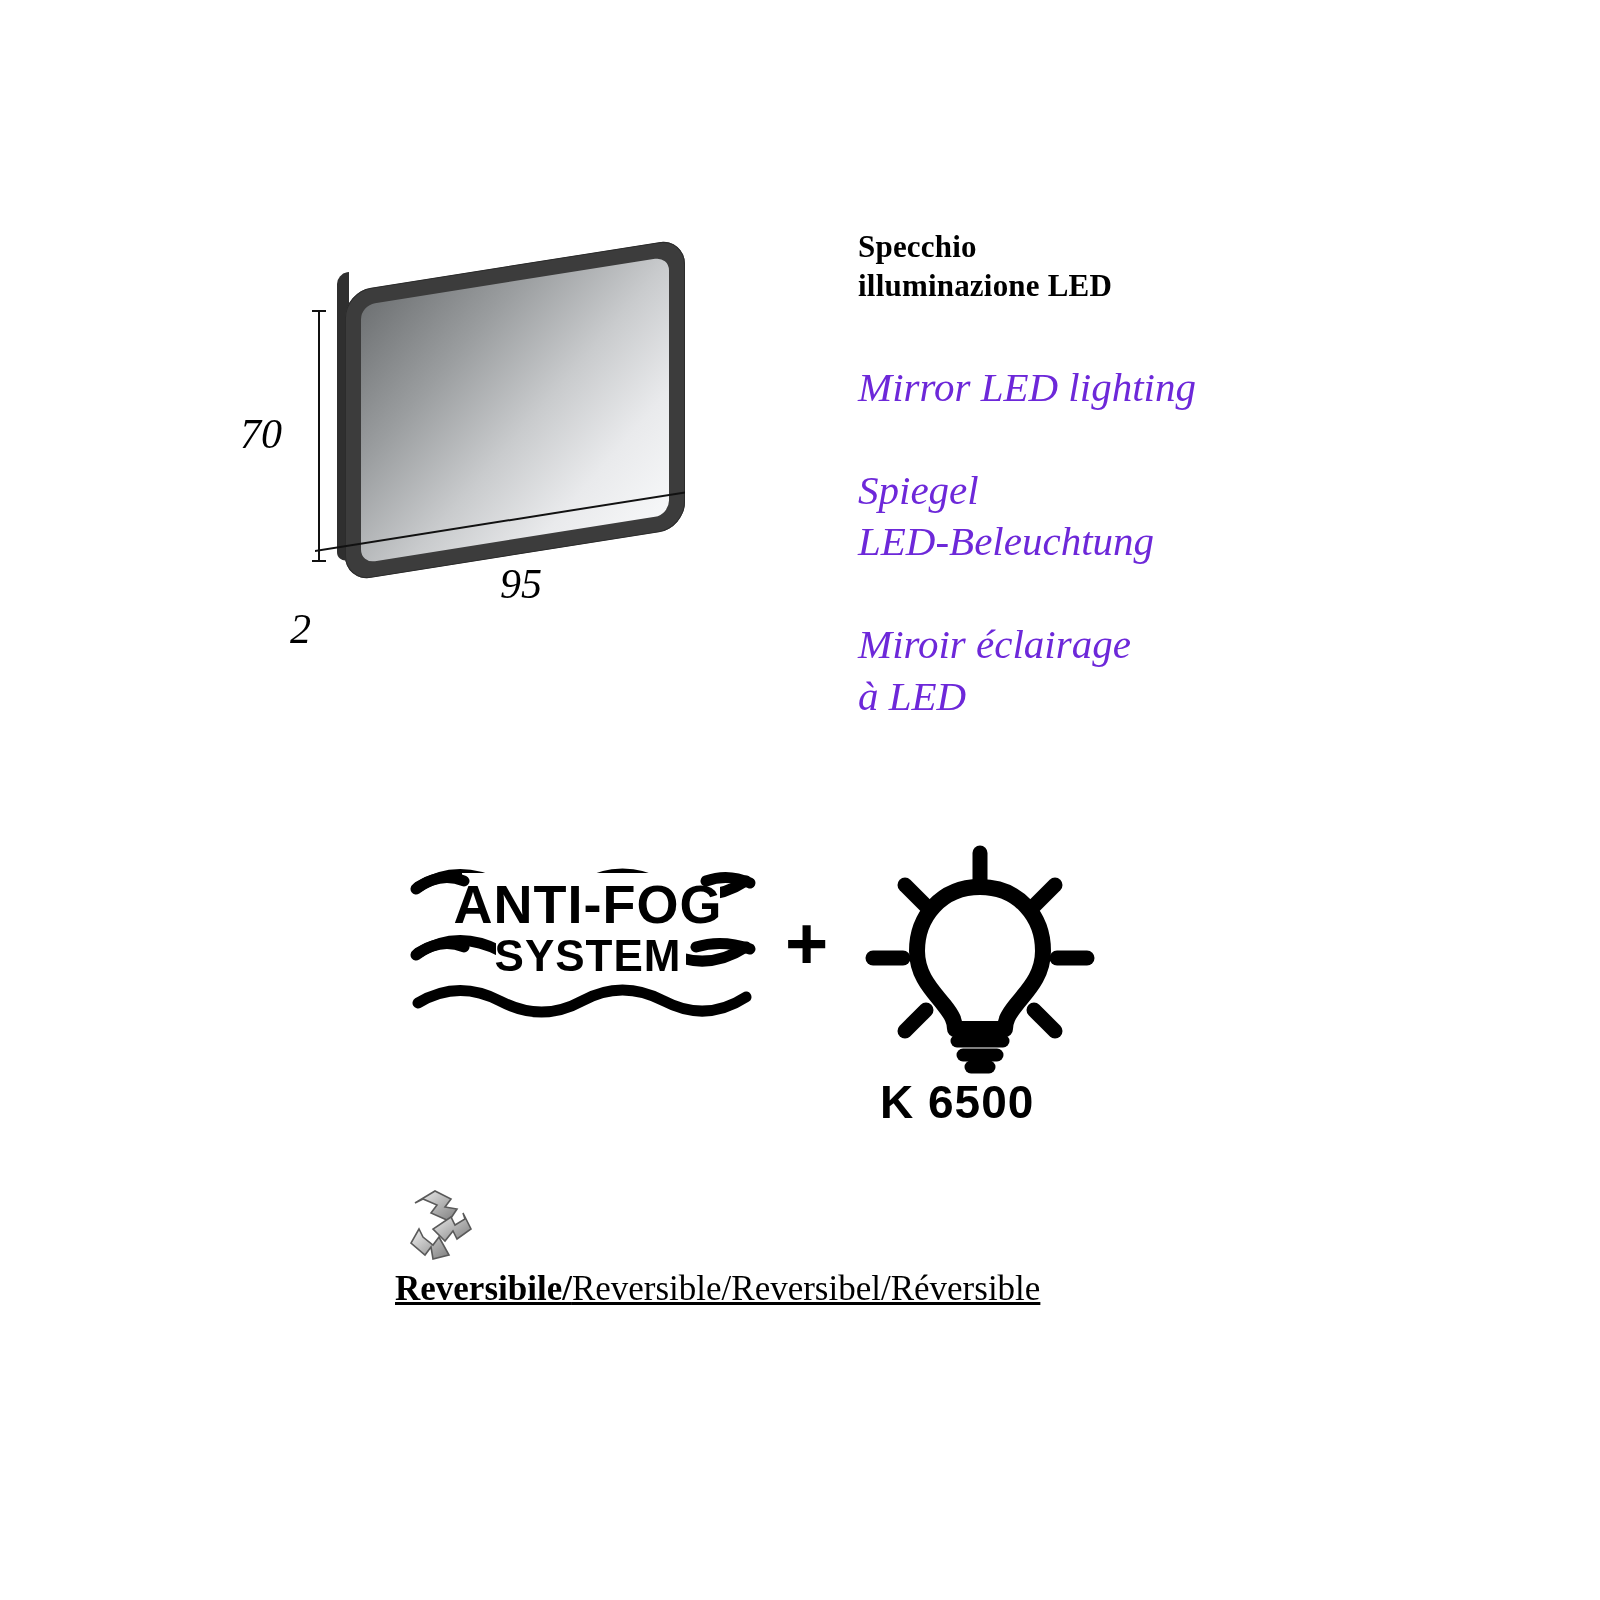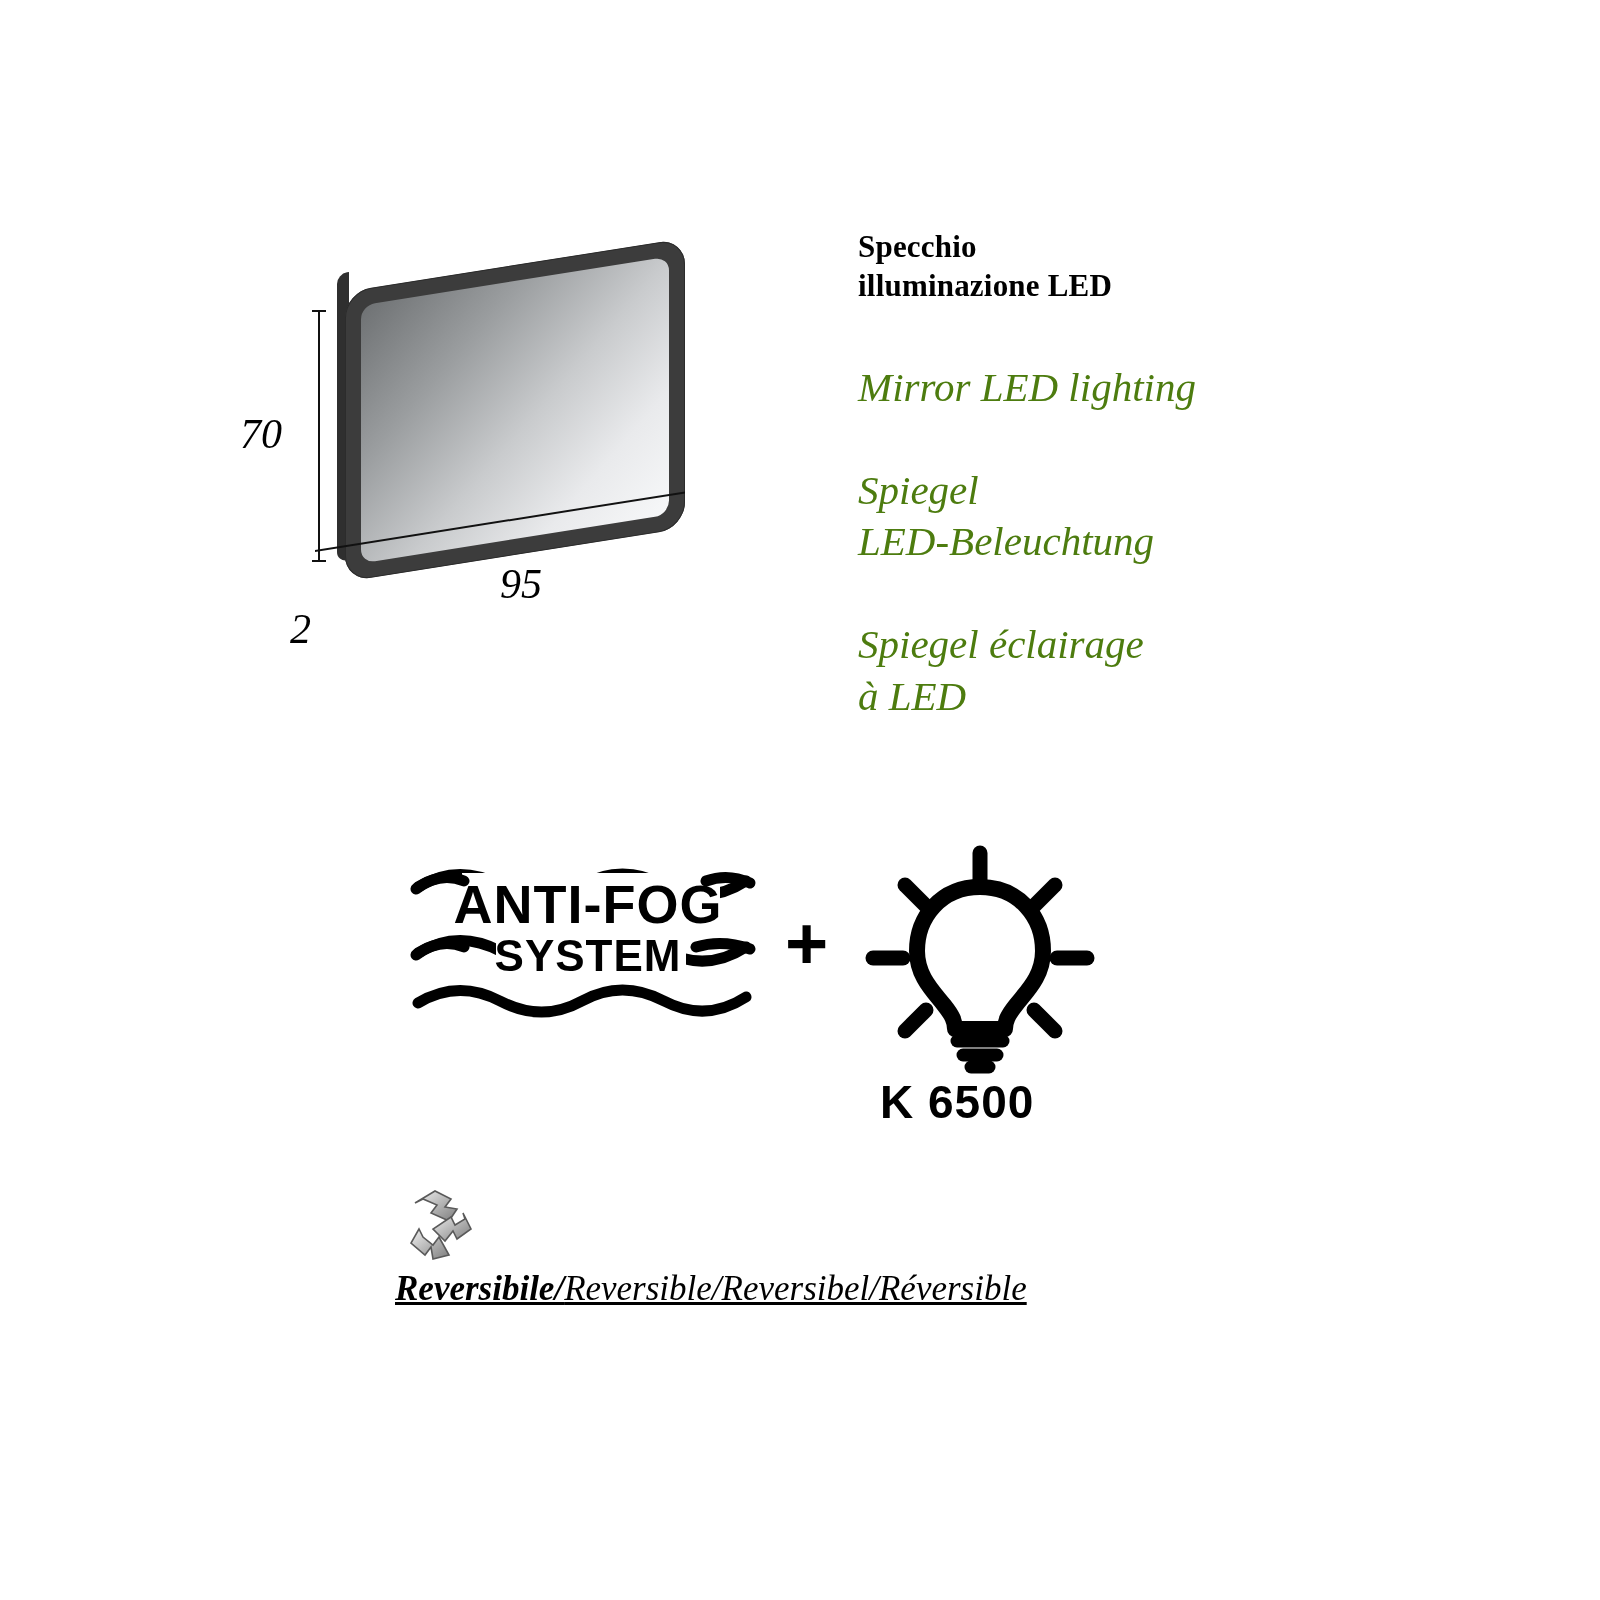--- a/index.html
+++ b/index.html
@@ -132,21 +132,21 @@
     font-weight: bold;
     font-size: 31px;
     line-height: 1.25;
     letter-spacing: .2px;
   }
   .title-it {
     font-family: "Liberation Serif", serif;
     font-style: italic;
     font-size: 41px;
     line-height: 1.25;
-    color: #4d7c0f;
+    color: #6d28d9;
   }
   .gap-1 { height: 56px; }
   .gap-2 { height: 52px; }
 
   
   #badges {
     position: absolute;
     left: 410px;
     top: 845px;
     width: 720px;
@@ -201,21 +201,20 @@
   }
   #rev-icon {
     width: 72px;
     height: 80px;
     margin-left: 10px;
   }
   #rev-text {
     margin-top: 4px;
     font-family: "Liberation Serif", serif;
     font-size: 35px;
-    font-style: italic;
     text-decoration: underline;
     white-space: nowrap;
   }
   #rev-text .strong {
     font-weight: bold;
   }
 </style>
 </head>
 <body>
 
@@ -243,21 +242,21 @@
   <div class="title-bold">illuminazione LED</div>
 
   <div class="gap-1"></div>
   <div class="title-it">Mirror LED lighting</div>
 
   <div class="gap-2"></div>
   <div class="title-it">Spiegel</div>
   <div class="title-it">LED-Beleuchtung</div>
 
   <div class="gap-2"></div>
-  <div class="title-it">Spiegel éclairage</div>
+  <div class="title-it">Miroir éclairage</div>
   <div class="title-it">à LED</div>
 </div>
 
 <div id="badges">
 
   <div id="antifog">
     <svg width="350" height="175" viewBox="0 0 350 175" xmlns="http://www.w3.org/2000/svg">
       <g fill="none" stroke="#000" stroke-width="11" stroke-linecap="round">
         <path d="M8 32 Q 48 8 90 30 T 172 30 T 254 30 T 336 26"></path>
         <path d="M8 98 Q 48 74 90 96 T 172 96 T 254 96 T 336 92"></path>

